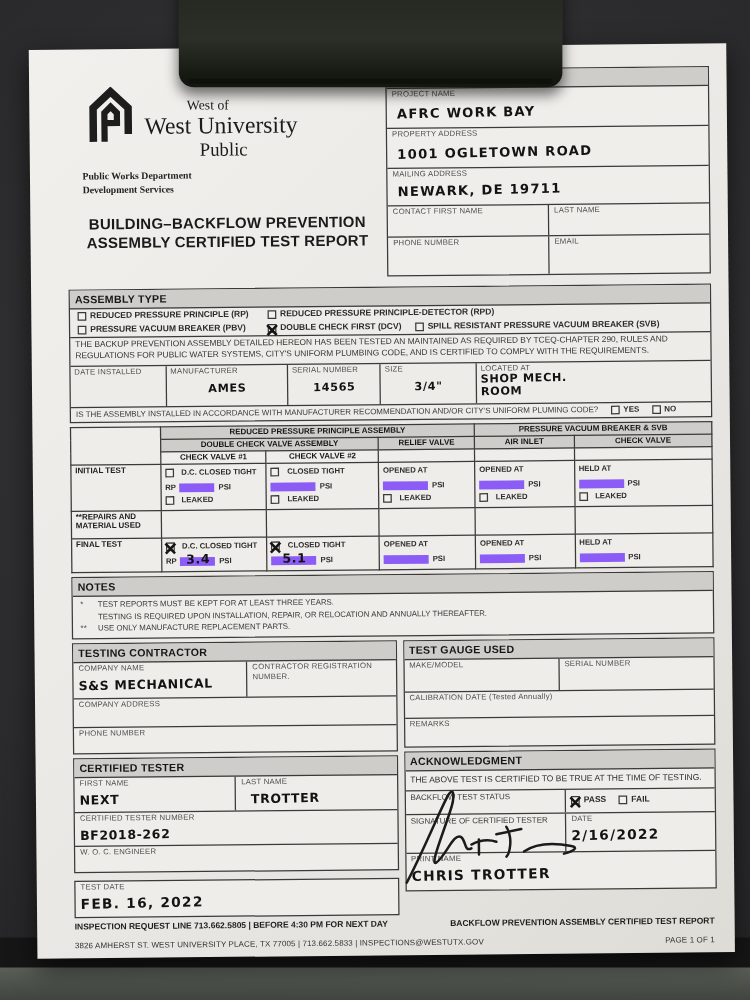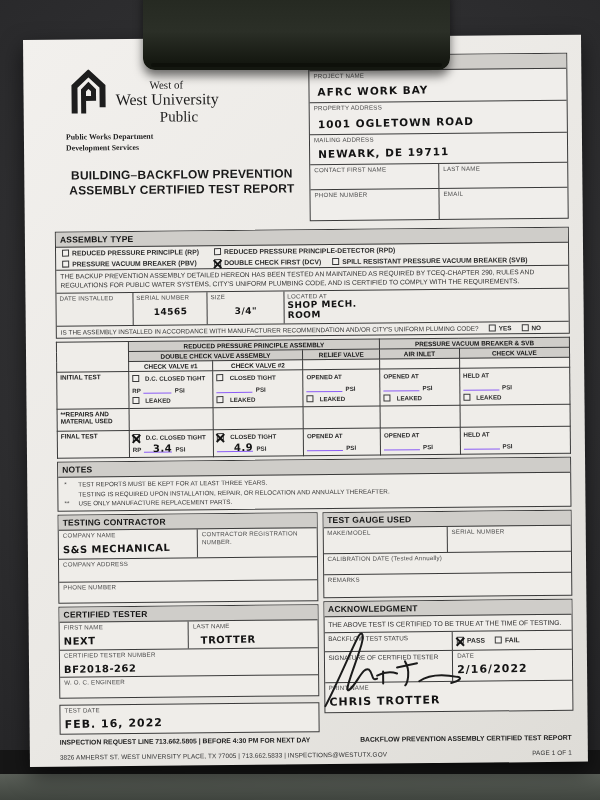--- a/index.html
+++ b/index.html
@@ -34,32 +34,32 @@
     font-size:10.5px; letter-spacing:1px; display:inline-block; transform:rotate(-.7deg); }
   .hw-sm { font-size:9px; letter-spacing:.5px; }
 
   .cb { position:relative; display:inline-block; width:7px; height:7px;
     border:1px solid #3a3a3a; background:#f3f1ee; vertical-align:-1px; margin-right:3px; flex:none; }
   .cb.checked::before, .cb.checked::after { content:""; position:absolute; left:-3px; right:-3px;
     top:50%; height:1.6px; background:#141414; }
   .cb.checked::before { transform:rotate(46deg); }
   .cb.checked::after { transform:rotate(-46deg); }
 
-  .line { display:inline-block; border-bottom:1px solid #8b5cf6; height:9px;
-    text-align:right; vertical-align:bottom; }
+  .line { display:inline-block; border-bottom:7px solid #8b5cf6; height:9px;
+    text-align:center; vertical-align:bottom; }
   .line .hw-sm { position:relative; top:-1px; font-size:10px; }
   .w30{width:28px;} .w36{width:36px;}
 
   
   .form-header { display:flex; align-items:stretch; }
   .agency { width:255px; padding-top:12px; }
   .logo-row { display:flex; padding-left:14px; }
   .city-name { font-family:"Liberation Serif", serif; color:#1c1c1c; margin-left:6px; margin-top:10px; }
   .city-line1 { font-size:11px; margin-left:34px; }
-  .city-line2 { font-size:16px; }
+  .city-line2 { font-size:19px; }
   .city-line3 { font-size:15px; margin-left:44px; }
   .dept { font-family:"Liberation Serif", serif; font-weight:700; font-size:7.8px;
     color:#222; padding-left:12px; margin-top:6px; line-height:1.35; }
   .report-title { font-size:12px; font-weight:700; color:#1a1a1a; text-align:center;
     margin-top:15px; line-height:1.25; letter-spacing:.2px; }
 
   
   .prop { flex:1; background:#f0eeeb; align-self:flex-start; }
   .p-row { border-bottom:1px solid #3a3a3a; padding:1px 4px 0; }
   .p-row:last-child { border-bottom:none; }
@@ -217,20 +217,24 @@
         <span class="opt">
           <span class="cb"></span>
           <span>SPILL RESISTANT PRESSURE VACUUM BREAKER (SVB)</span>
         </span>
       </div>
       <div class="cert-text">THE BACKUP PREVENTION ASSEMBLY DETAILED HEREON HAS BEEN TESTED AN MAINTAINED AS REQUIRED BY TCEQ-CHAPTER 290, RULES AND REGULATIONS FOR PUBLIC WATER SYSTEMS, CITY'S UNIFORM PLUMBING CODE, AND IS CERTIFIED TO COMPLY WITH THE REQUIREMENTS.</div>
 
       <div class="install">
         <div class="iw0">
           <div class="lbl">DATE INSTALLED</div>
+        </div>
+        <div class="iw1">
+          <div class="lbl">MANUFACTURER</div>
+          <div style="text-align:center"><span class="hw hw-sm">AMES</span></div>
         </div>
         <div class="iw3">
           <div class="lbl">SERIAL NUMBER</div>
           <div style="text-align:center"><span class="hw hw-sm">14565</span></div>
         </div>
         <div class="iw4">
           <div class="lbl">SIZE</div>
           <div style="text-align:center"><span class="hw hw-sm">3/4"</span></div>
         </div>
         <div class="iw5">
@@ -371,21 +375,21 @@
                 <span class="line w30"><span class="hw hw-sm">3.4</span></span>
                 <span>PSI</span>
               </div>
         </td>
         <td>
           <div class="cell-line">
                 <span class="cb checked"></span>
                 <span>CLOSED TIGHT</span>
               </div>
           <div class="cell-line">
-                <span class="line w36"><span class="hw hw-sm">4.9</span></span>
+                <span class="line w36"><span class="hw hw-sm">5.1</span></span>
                 <span>PSI</span>
               </div>
         </td>
         <td>
           <div class="cell-line plain">
                 <span>OPENED AT</span>
               </div>
           <div class="cell-line">
                 <span class="line w36"></span>
                 <span>PSI</span>

